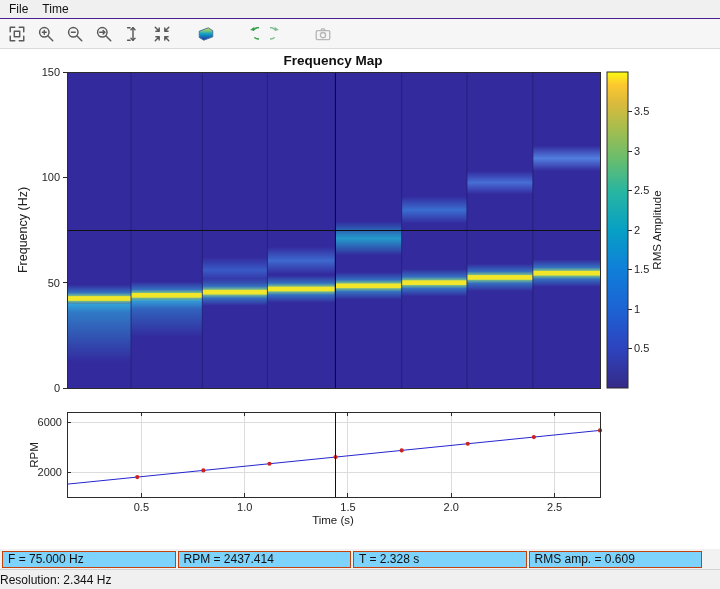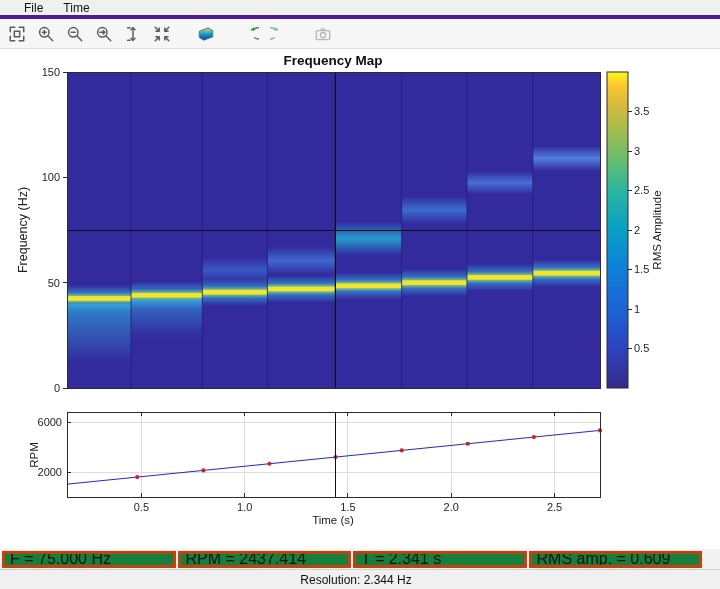--- a/index.html
+++ b/index.html
@@ -4,22 +4,22 @@
 <style>
   * { box-sizing: border-box; }
   html,body { margin:0; padding:0; }
   body {
     width:720px; height:589px; overflow:hidden;
     background:#f2f2f2;
     font-family:"Liberation Sans", sans-serif;
     color:#111;
   }
   .menubar {
-    height:19px; background:#f0f0f0; border-bottom:4px solid #4c1d95;
-    display:flex; align-items:center; gap:20px; padding-left:24px;
+    height:19px; background:#f0f0f0; border-bottom:1px solid #4c1d95;
+    display:flex; align-items:center; gap:14px; padding-left:9px;
     font-size:12px;
   }
   .menu-item { cursor:default; }
   .toolbar {
     height:30px; background:#f6f6f6; border-bottom:1px solid #dadada;
     display:flex; align-items:center; gap:5px; padding-left:5px;
   }
   .tbtn {
     width:24px; height:24px; display:flex; align-items:center; justify-content:center;
     border:1px solid transparent; border-radius:2px;
@@ -31,28 +31,28 @@
   text { font-family:"Liberation Sans", sans-serif; fill:#262626; }
   .title { font-size:13.5px; font-weight:bold; fill:#0f0f0f; }
   .axlab { font-size:12.5px; fill:#202020; }
   .axsmall { font-size:11.5px; fill:#202020; }
   .tick { font-size:11px; fill:#262626; }
   .statusbar {
     height:20px; background:#f2f2f2; display:flex; align-items:center; padding:0 2px;
   }
   .scell {
     flex:1; height:17px; margin-right:2px;
-    background:#15803d; border:3px solid #c2410c;
-    font-size:16px; display:flex; align-items:center; padding:0 5px;
+    background:#7dd3fc; border:1px solid #c2410c;
+    font-size:12px; display:flex; align-items:center; padding:0 5px;
     white-space:nowrap; overflow:hidden;
   }
   .scell:last-child { margin-right:16px; }
   .resbar {
     height:20px; background:#f0f0f0; border-top:1px solid #d2d2d2;
-    display:flex; align-items:center; justify-content:center;
+    display:flex; align-items:center; justify-content:flex-start;
     padding-right:8px; font-size:12px;
   }
 </style>
 </head>
 <body>
 
 <div class="menubar">
   <span class="menu-item">File</span>
   <span class="menu-item">Time</span>
 </div>
@@ -391,19 +391,19 @@
     <text class="axlab" x="27" y="181" text-anchor="middle" transform="rotate(-90 27 181)">Frequency (Hz)</text>
     <text class="axsmall" x="661" y="181" text-anchor="middle" transform="rotate(-90 661 181)">RMS Amplitude</text>
     <text class="axsmall" x="38" y="406" text-anchor="middle" transform="rotate(-90 38 406)">RPM</text>
     <text class="axsmall" x="333" y="475" text-anchor="middle">Time (s)</text>
   </svg>
 </div>
 
 <div class="statusbar">
   <div class="scell">F = 75.000 Hz</div>
   <div class="scell">RPM = 2437.414</div>
-  <div class="scell">T = 2.341 s</div>
+  <div class="scell">T = 2.328 s</div>
   <div class="scell">RMS amp. = 0.609</div>
 </div>
 
 <div class="resbar">
   <span>Resolution: 2.344 Hz</span>
 </div>
 
 </body></html>

